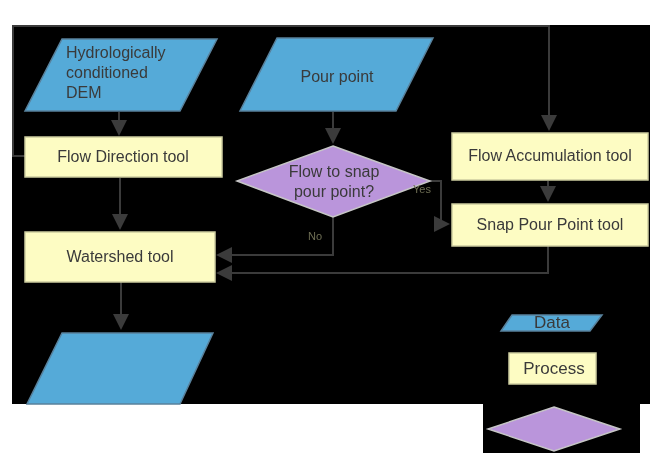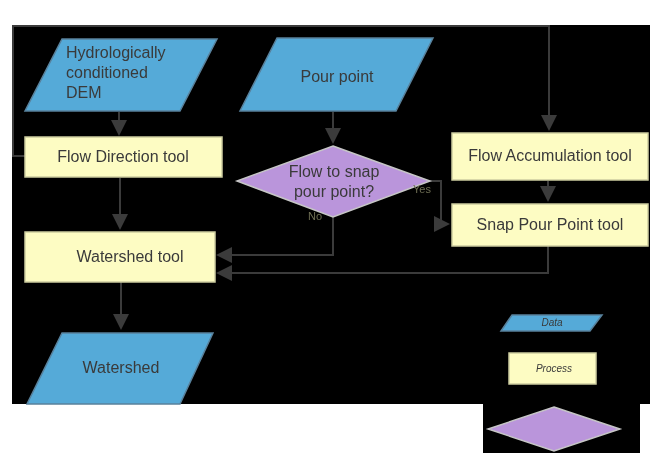--- a/index.html
+++ b/index.html
@@ -14,21 +14,21 @@
   .label{
     position:absolute;
     color:#3a3a3a;
     font-size:16px;
     line-height:20px;
     white-space:pre-line;
     text-align:center;
     pointer-events:none;
   }
   .label.left{text-align:left;}
-  .label.small{font-size:10px;line-height:16px;font-style:italic;}
+  .label.small{font-size:17px;line-height:16px;}
   .edge-label{
     position:absolute;
     font-size:11px;
     line-height:12px;
     color:#6e6e54;
     text-align:center;
     pointer-events:none;
   }
 </style>
 </head>
@@ -80,26 +80,25 @@
 
   <div class="label" style="left:33px;top:147px;width:180px;">Flow Direction tool</div>
 
   <div class="label" style="left:455px;top:215px;width:190px;">Snap Pour Point tool</div>
 
   <div class="label" style="left:455px;top:146px;width:190px;">Flow Accumulation tool</div>
 
   <div class="label" style="left:254px;top:162px;width:160px;">Flow to snap
 pour point?</div>
 
-  <div class="label" style="left:40px;top:247px;width:180px;">Watershed tool</div>
+  <div class="label" style="left:30px;top:247px;width:180px;">Watershed tool</div>
 
-  <div class="label" style="left:31px;top:358px;width:180px;">Watershed</div>
 
   <div class="edge-label" style="left:408px;top:155px;width:28px;margin-top:28px;">Yes</div>
 
-  <div class="edge-label" style="left:301px;top:210px;width:28px;">No</div>
+  <div class="edge-label" style="left:301px;top:230px;width:28px;">No</div>
 
   <div class="label small" style="left:512px;top:315px;width:80px;">Data</div>
 
   <div class="label small" style="left:509px;top:361px;width:90px;">Process</div>
 
 
 </div>
 
 </body></html>

